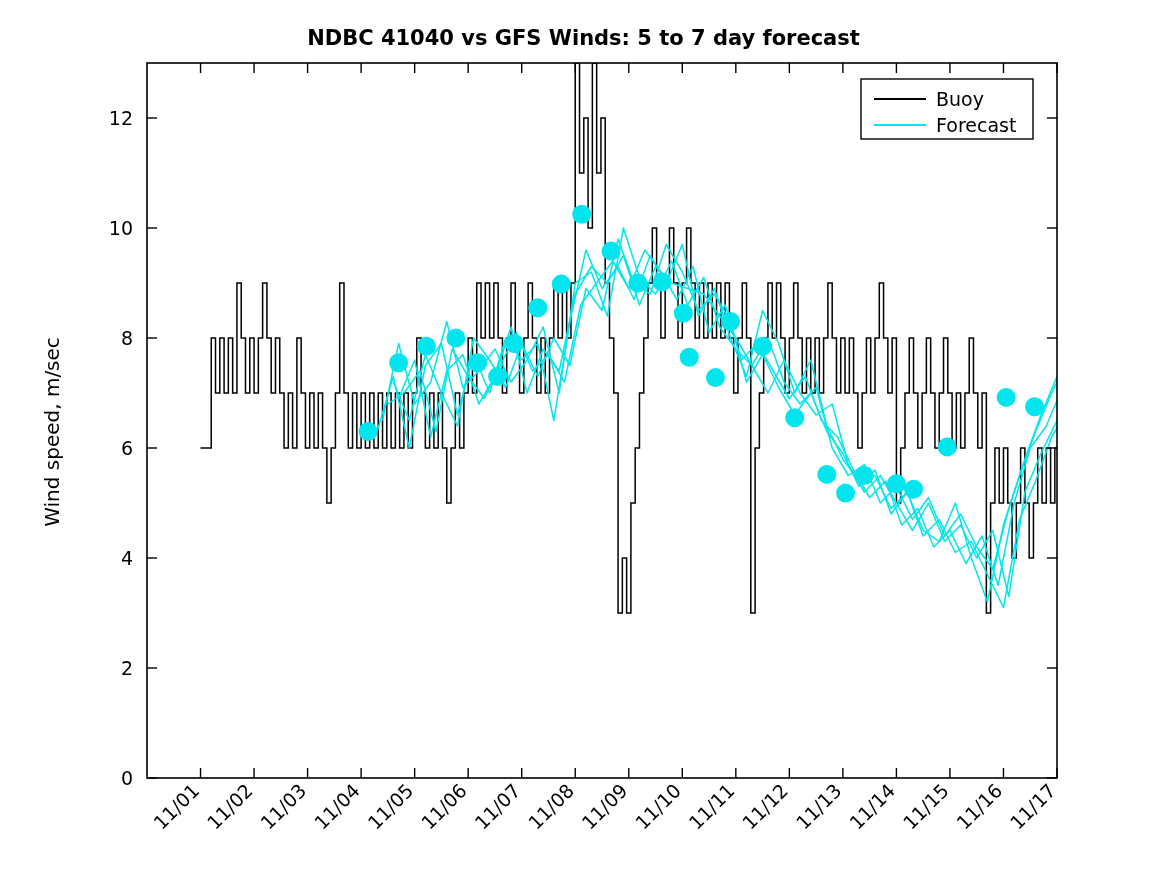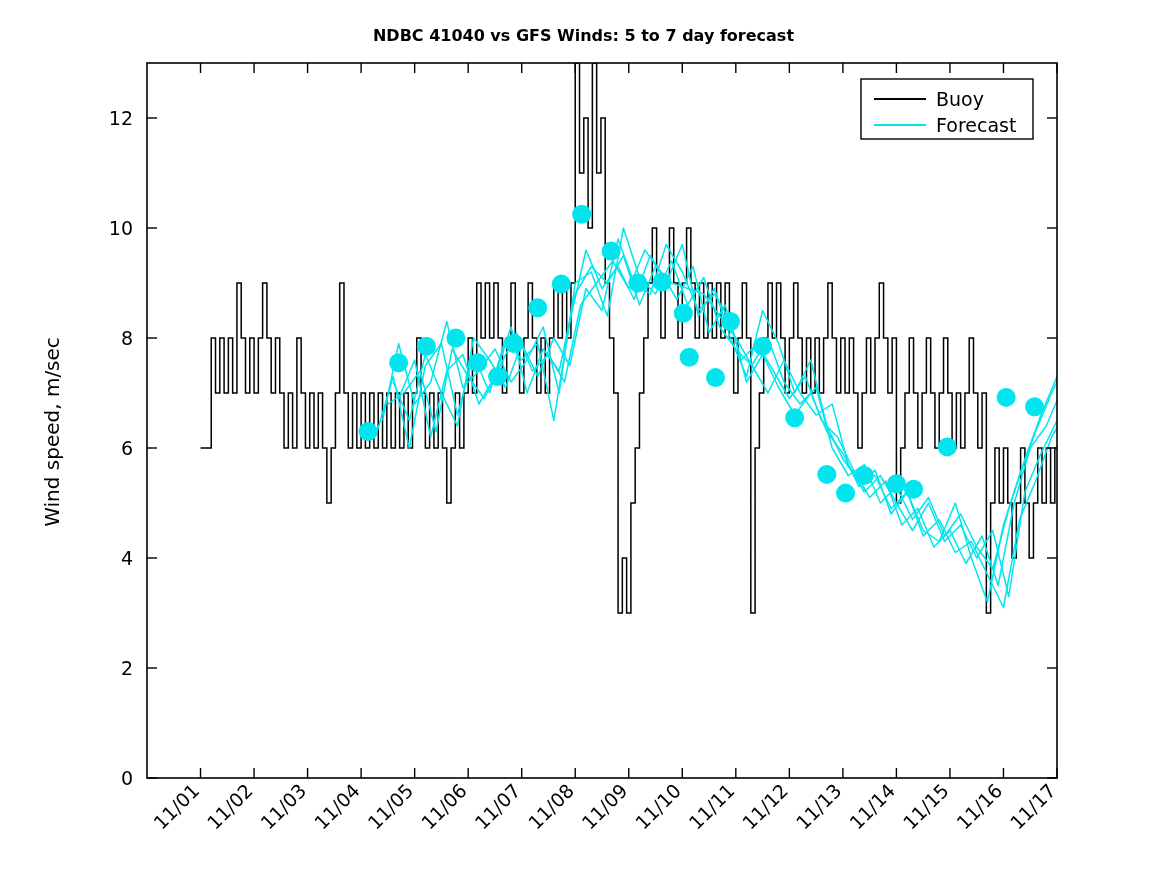--- a/index.html
+++ b/index.html
@@ -18,21 +18,21 @@
     width: 1167px;
     height: 875px;
     background: #ffffff;
   }
   #chart-title {
     position: absolute;
     left: 0;
     top: 26px;
     width: 1167px;
     text-align: center;
-    font-size: 16px;
+    font-size: 21px;
     font-weight: bold;
     color: #000000;
     letter-spacing: 0px;
   }
   #y-axis-label {
     position: absolute;
     left: -268px;
     top: 420px;
     width: 640px;
     text-align: center;

